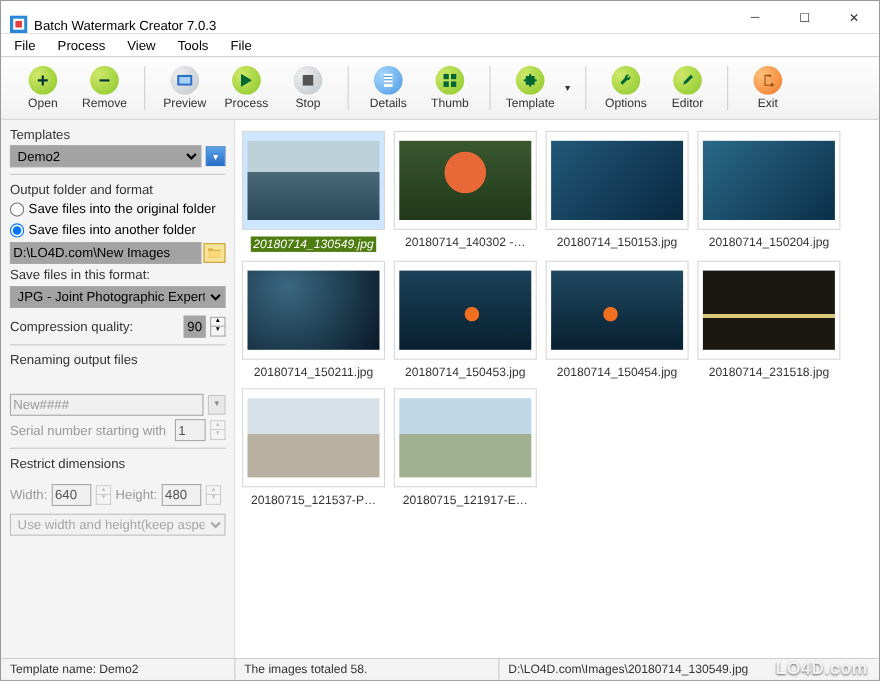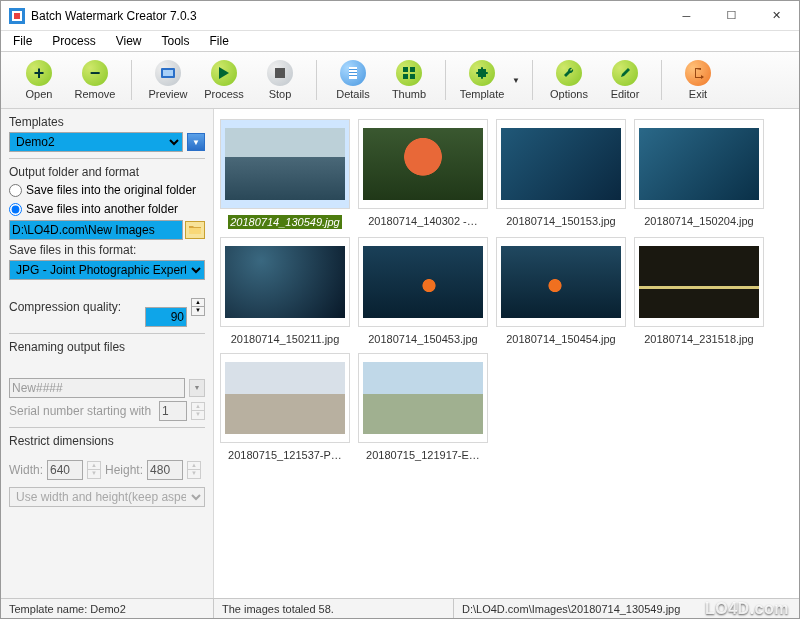--- a/index.html
+++ b/index.html
@@ -1,36 +1,36 @@
 <!DOCTYPE html>
 <html><head>
 <meta charset="utf-8">
 <style>
 * { box-sizing: border-box; margin: 0; padding: 0; }
 body { font-family: "Segoe UI", Tahoma, sans-serif; font-size: 12px; background: #fff; width: 800px; height: 619px; overflow: hidden; position: relative; border: 1px solid #999; }
-.titlebar { height: 30px; display: flex; align-items: center; padding: 0 0 0 8px; background: #fff; border-bottom: 1px solid #e0e0e0; }
+.titlebar { height: 30px; display: flex; align-items: flex-end; padding: 0 0 0 8px; background: #fff; border-bottom: 1px solid #e0e0e0; }
 .titlebar .app-icon { width: 16px; height: 16px; margin-right: 6px; }
 .titlebar .title { font-size: 12px; color: #000; }
 .titlebar .win-controls { margin-left: auto; display: flex; }
 .titlebar .win-controls div { width: 45px; height: 28px; display: flex; align-items: center; justify-content: center; font-size: 11px; color: #333; }
 .menubar { height: 20px; display: flex; align-items: center; padding: 0 4px; gap: 4px; background: #fff; }
 .menubar span { padding: 2px 8px; font-size: 12px; }
 .toolbar { height: 58px; display: flex; align-items: center; padding: 0 6px; gap: 2px; border-top: 1px solid #d0d0d0; border-bottom: 1px solid #d0d0d0; background: linear-gradient(#fdfdfd,#f2f2f2); }
 .tb-group { display: flex; gap: 4px; padding: 0 6px; }
 .tb-sep { width: 1px; height: 40px; background: #d0d0d0; margin: 0 2px; }
 .tb-btn { display: flex; flex-direction: column; align-items: center; justify-content: center; width: 52px; height: 50px; border-radius: 3px; cursor: pointer; }
 .tb-btn .icon { width: 26px; height: 26px; border-radius: 50%; display: flex; align-items: center; justify-content: center; margin-bottom: 2px; }
 .tb-btn .label { font-size: 11px; color: #333; }
 .dd-arrow { width:10px; display:flex; align-items:center; color:#333; font-size:8px;}
 .content { display: flex; height: calc(100% - 30px - 20px - 58px - 20px); }
 .sidebar { width: 213px; padding: 6px 8px; background: #f4f4f4; border-right: 1px solid #d8d8d8; display:flex; flex-direction:column; gap:3px; overflow:hidden;}
 .sidebar label, .sidebar .hdr { font-size: 12px; color: #333; }
 .sidebar .hr { height:1px; background:#c8c8c8; margin:3px 0;}
 .sel-row { display:flex; gap:4px; align-items:center;}
-select, input[type=text] { font-size:12px; padding:1px 2px; border:1px solid #a8a8a8; background:#0ea5e9; height:20px;}
+select, input[type=text] { font-size:12px; padding:1px 2px; border:1px solid #a8a8a8; background:#a3a3a3; height:20px;}
 .dd-blue { width:18px;height:18px;background:linear-gradient(#5aa0e8,#2a6fc8);display:flex;align-items:center;justify-content:center;color:#fff;font-size:8px;border:1px solid #2a6fc8;}
 .radio-row { display:flex; align-items:center; gap:4px; font-size:12px; padding:1px 0;}
 .folder-row { display:flex; gap:2px; align-items:center;}
 .folder-btn { width:20px;height:18px;background:#f7e39a;border:1px solid #c8a030;display:flex;align-items:center;justify-content:center;}
 .muted { color:#9a9a9a; }
 .thumbs { flex:1; background:#fff; padding:10px 6px; overflow:auto; display:flex; flex-wrap:wrap; align-content:flex-start; gap:8px;}
 .thumb { width:130px; display:flex; flex-direction:column; align-items:center;}
 .thumb .frame { width:130px; height:90px; background:#fff; border:1px solid #d8d8d8; display:flex; align-items:center; justify-content:center; padding:4px;}
 .thumb .frame.sel { background:#cfe6ff;}
 .thumb .img { background:linear-gradient(135deg,#1a5880,#0a2840); width:100%; height:72px;}
@@ -200,21 +200,21 @@
           <svg width="12" height="10">
             <path d="M0 1h4l1 1h7v7h-12z" fill="#d8a840"></path>
             <path d="M0 3h12v6h-12z" fill="#f8d878"></path>
           </svg>
         </div>
     </div>
     <label>Save files in this format:</label>
     <select style="width:100%"><option>JPG - Joint Photographic Experts (</option></select>
     <div class="sel-row" style="margin-top:4px">
       <label style="flex:1">Compression quality:</label>
-      <input type="text" style="width: 42px; text-align: right; margin-top: 20px;" value="90">
+      <input type="text" style="width: 20px; text-align: center;" value="90">
       <div style="width:14px;display:flex;flex-direction:column">
         <div style="height:9px;border:1px solid #a8a8a8;font-size:6px;text-align:center;line-height:7px">▲</div>
         <div style="height:9px;border:1px solid #a8a8a8;border-top:0;font-size:6px;text-align:center;line-height:7px">▼</div>
       </div>
     </div>
     <div class="hr"></div>
     <label class="hdr">Renaming output files</label>
     <div style="height:18px"></div>
     <div class="sel-row">
       <input type="text" class="muted" disabled="" style="flex: 1 1 0%; background: rgb(240, 240, 240);" value="New####">

